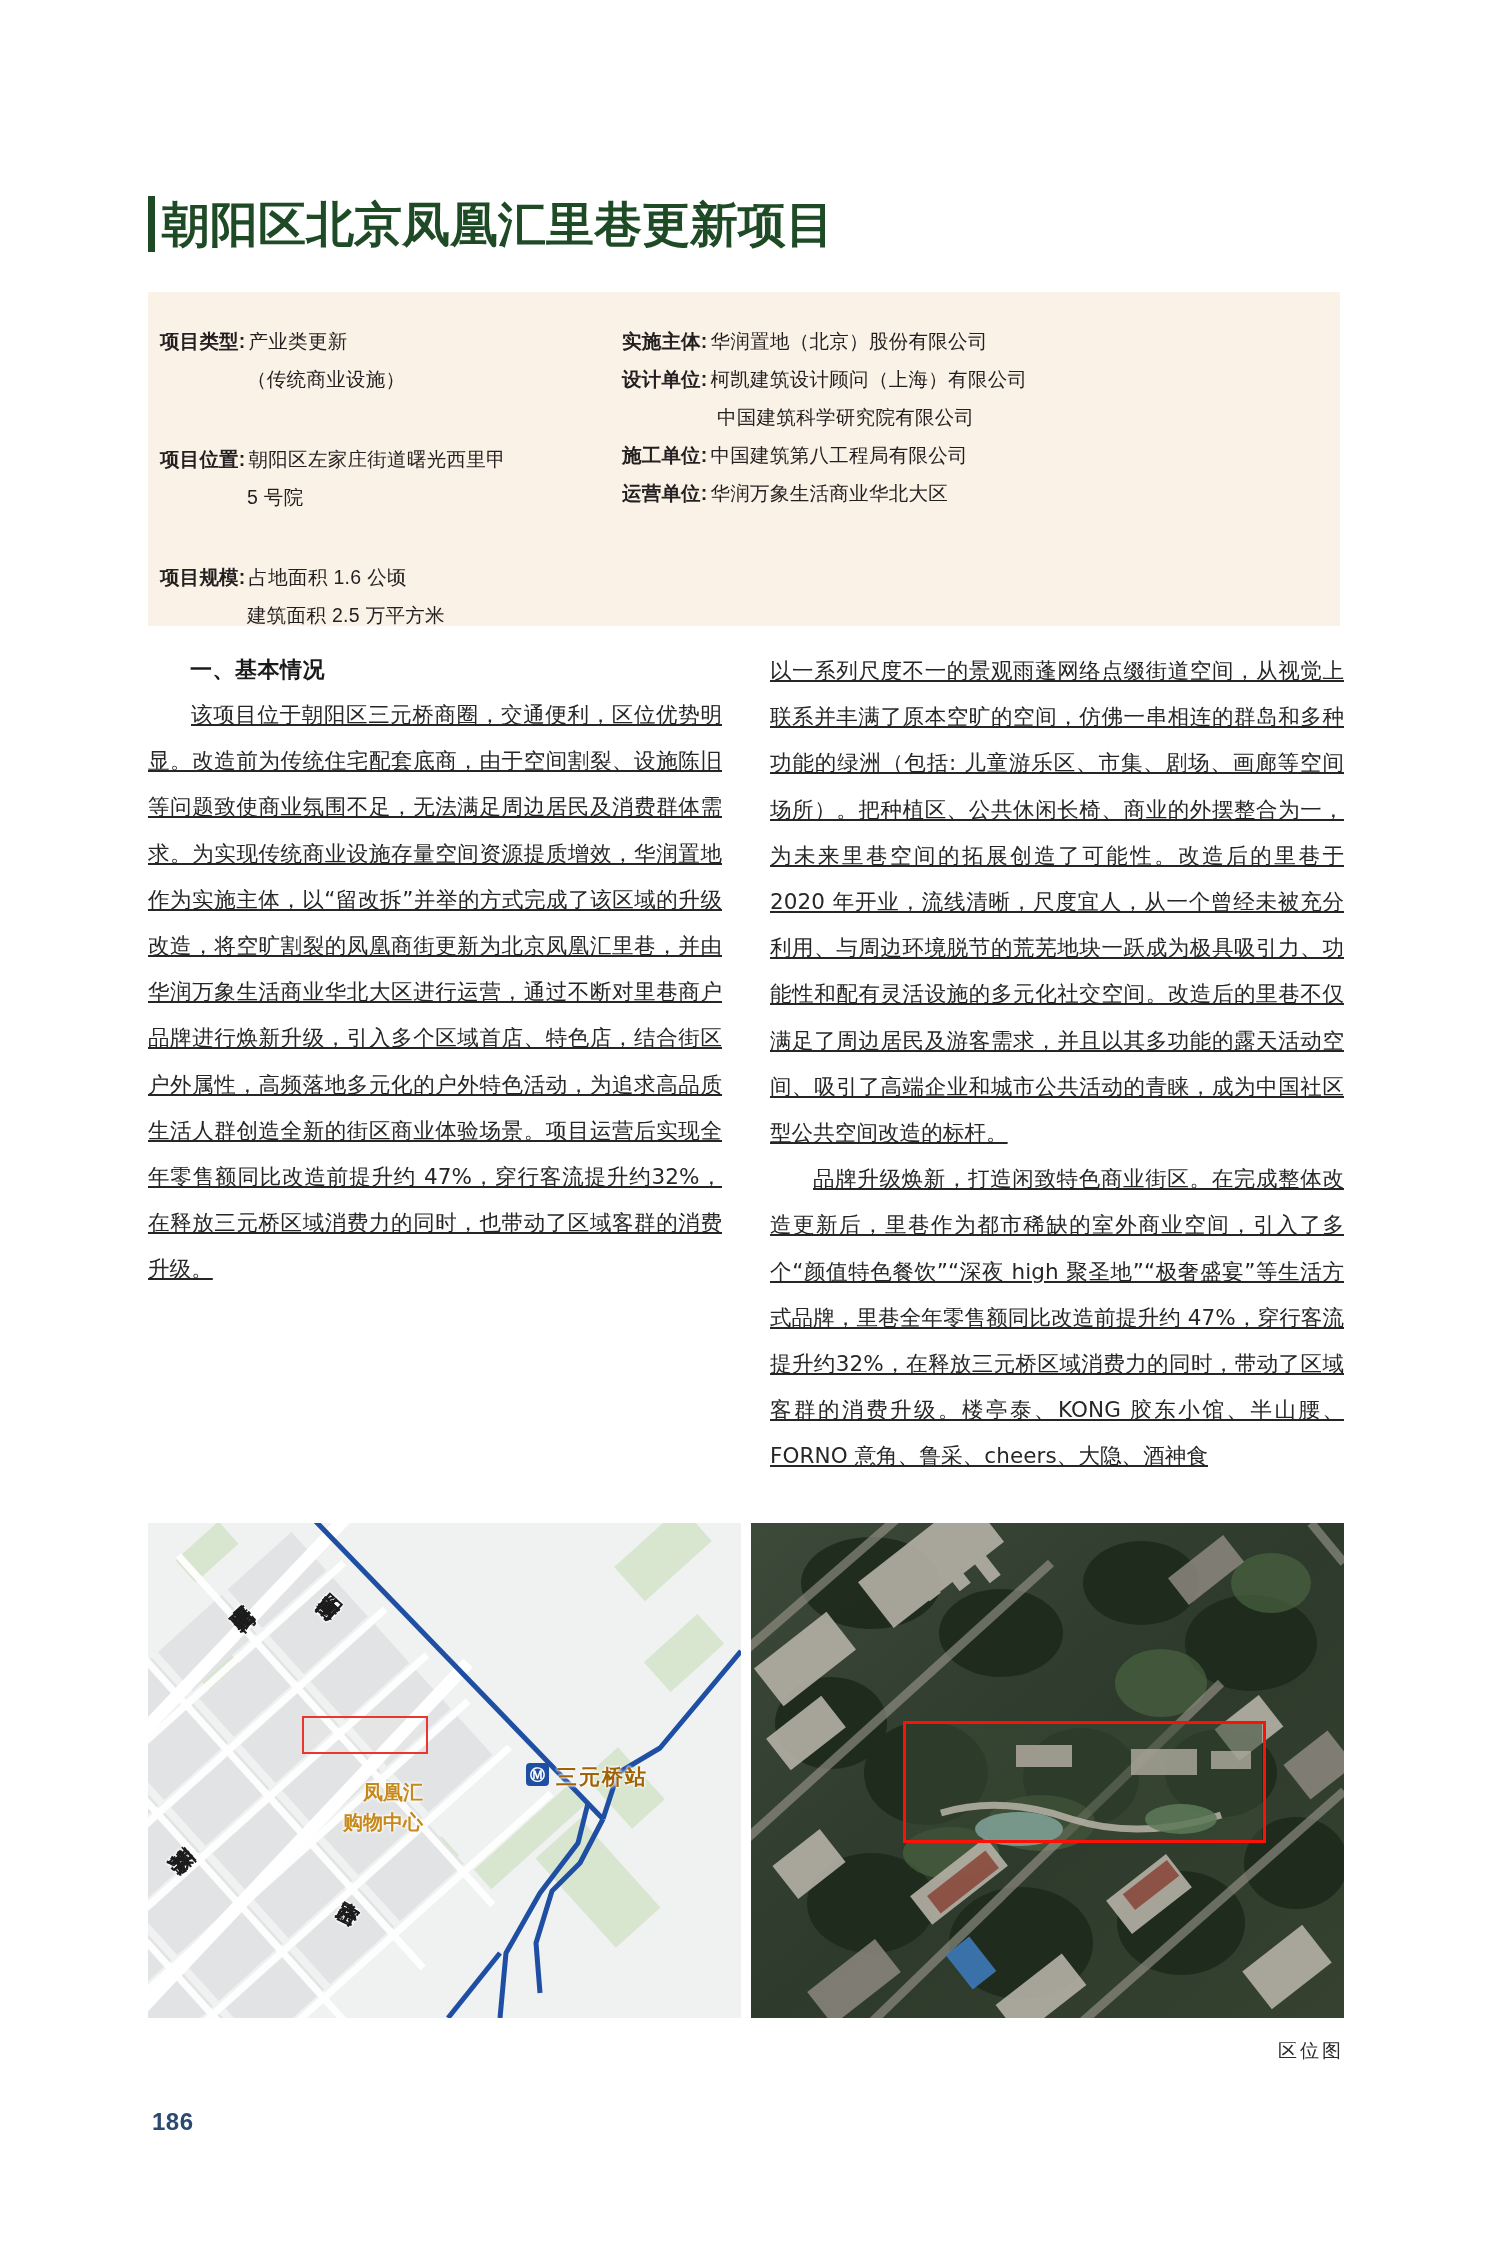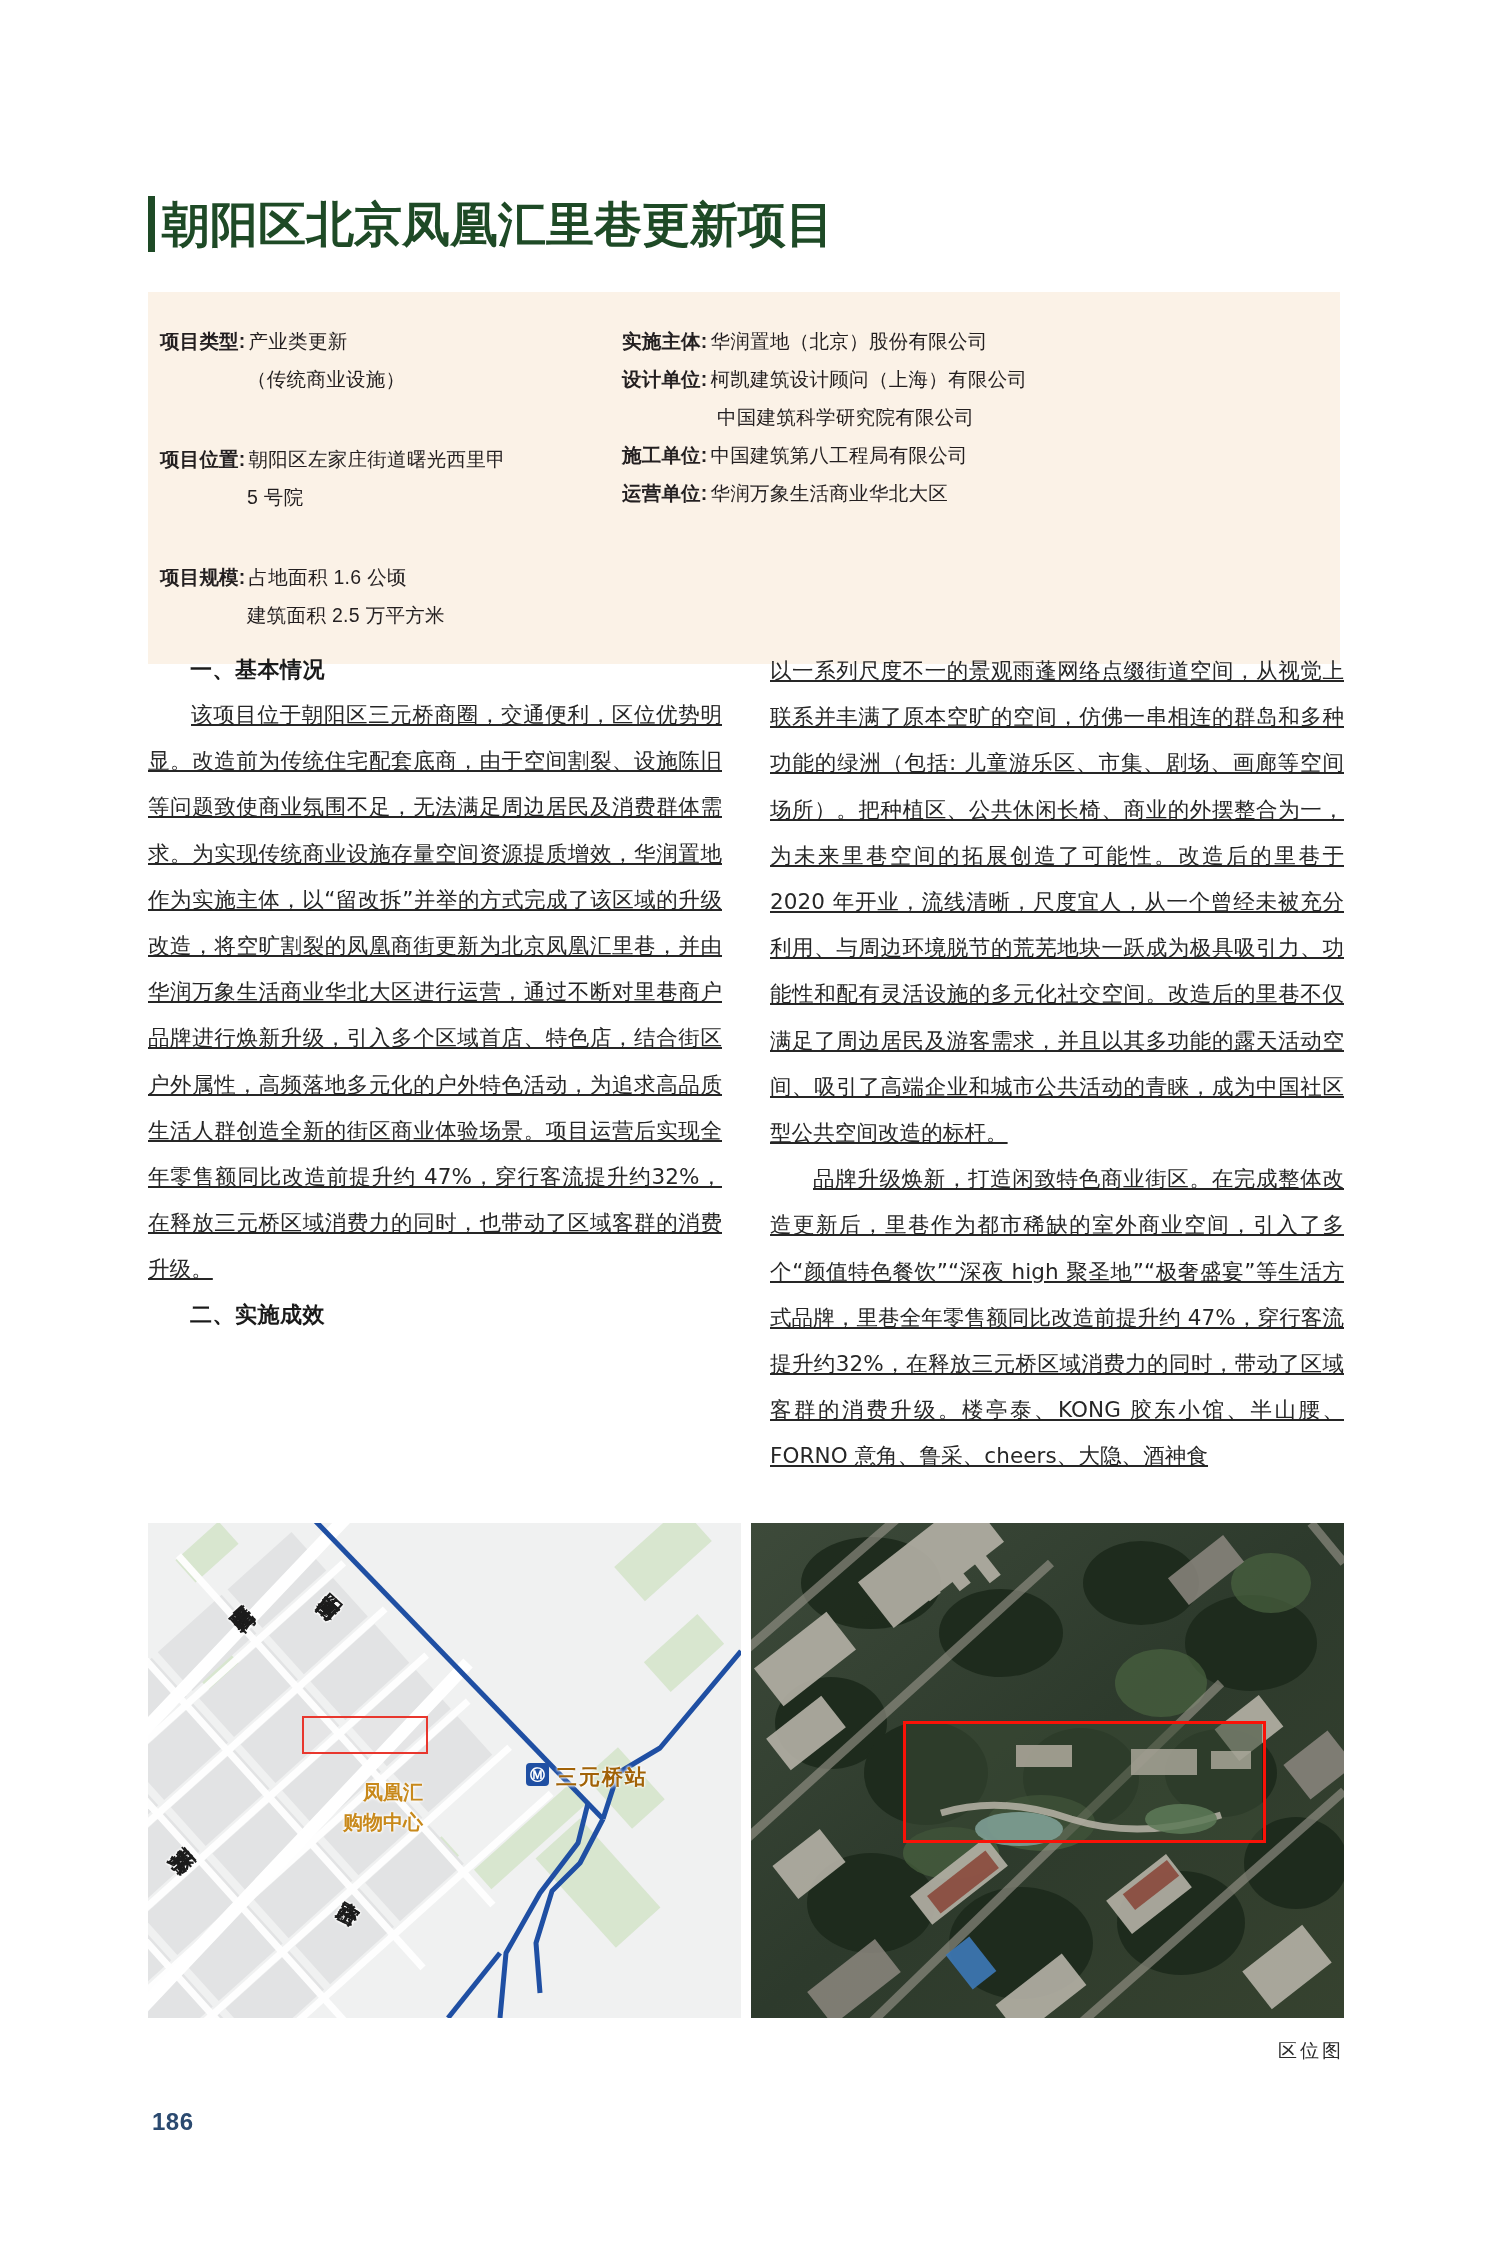--- a/index.html
+++ b/index.html
@@ -41,21 +41,21 @@
     white-space: nowrap;
     font-family: "DejaVu Sans", "Liberation Sans", sans-serif;
   }
 
   
   .info-box {
     position: absolute;
     left: 148px;
     top: 292px;
     width: 1192px;
-    height: 372px;
+    height: 334px;
     background: #fbf2e7;
   }
   .info-grid {
     position: absolute;
     left: 12px;
     top: 30px;
     width: 1168px;
     display: flex;
   }
   .info-col-left { width: 462px; }
@@ -292,21 +292,20 @@
           <span class="info-value">华润万象生活商业华北大区</span>
         </div>
       </div>
     </div>
   </div>
 
   <div class="cols">
     <div class="col">
       <div class="sec-head">一、基本情况</div>
       <p class="para">该项目位于朝阳区三元桥商圈，交通便利，区位优势明显。改造前为传统住宅配套底商，由于空间割裂、设施陈旧等问题致使商业氛围不足，无法满足周边居民及消费群体需求。为实现传统商业设施存量空间资源提质增效，华润置地作为实施主体，以“留改拆”并举的方式完成了该区域的升级改造，将空旷割裂的凤凰商街更新为北京凤凰汇里巷，并由华润万象生活商业华北大区进行运营，通过不断对里巷商户品牌进行焕新升级，引入多个区域首店、特色店，结合街区户外属性，高频落地多元化的户外特色活动，为追求高品质生活人群创造全新的街区商业体验场景。项目运营后实现全年零售额同比改造前提升约 47%，穿行客流提升约32%，在释放三元桥区域消费力的同时，也带动了区域客群的消费升级。</p>
-      <div class="sec-head">二、实施成效</div>
     </div>
 
     <div class="col">
       <p class="para cont">以一系列尺度不一的景观雨蓬网络点缀街道空间，从视觉上联系并丰满了原本空旷的空间，仿佛一串相连的群岛和多种功能的绿洲（包括: 儿童游乐区、市集、剧场、画廊等空间场所）。把种植区、公共休闲长椅、商业的外摆整合为一，为未来里巷空间的拓展创造了可能性。改造后的里巷于 2020 年开业，流线清晰，尺度宜人，从一个曾经未被充分利用、与周边环境脱节的荒芜地块一跃成为极具吸引力、功能性和配有灵活设施的多元化社交空间。改造后的里巷不仅满足了周边居民及游客需求，并且以其多功能的露天活动空间、吸引了高端企业和城市公共活动的青睐，成为中国社区型公共空间改造的标杆。</p>
       <p class="para">品牌升级焕新，打造闲致特色商业街区。在完成整体改造更新后，里巷作为都市稀缺的室外商业空间，引入了多个“颜值特色餐饮”“深夜 high 聚圣地”“极奢盛宴”等生活方式品牌，里巷全年零售额同比改造前提升约 47%，穿行客流提升约32%，在释放三元桥区域消费力的同时，带动了区域客群的消费升级。楼亭泰、KONG 胶东小馆、半山腰、FORNO 意角、鲁采、cheers、大隐、酒神食</p>
     </div>
   </div>
 
   <div class="figures">
 

